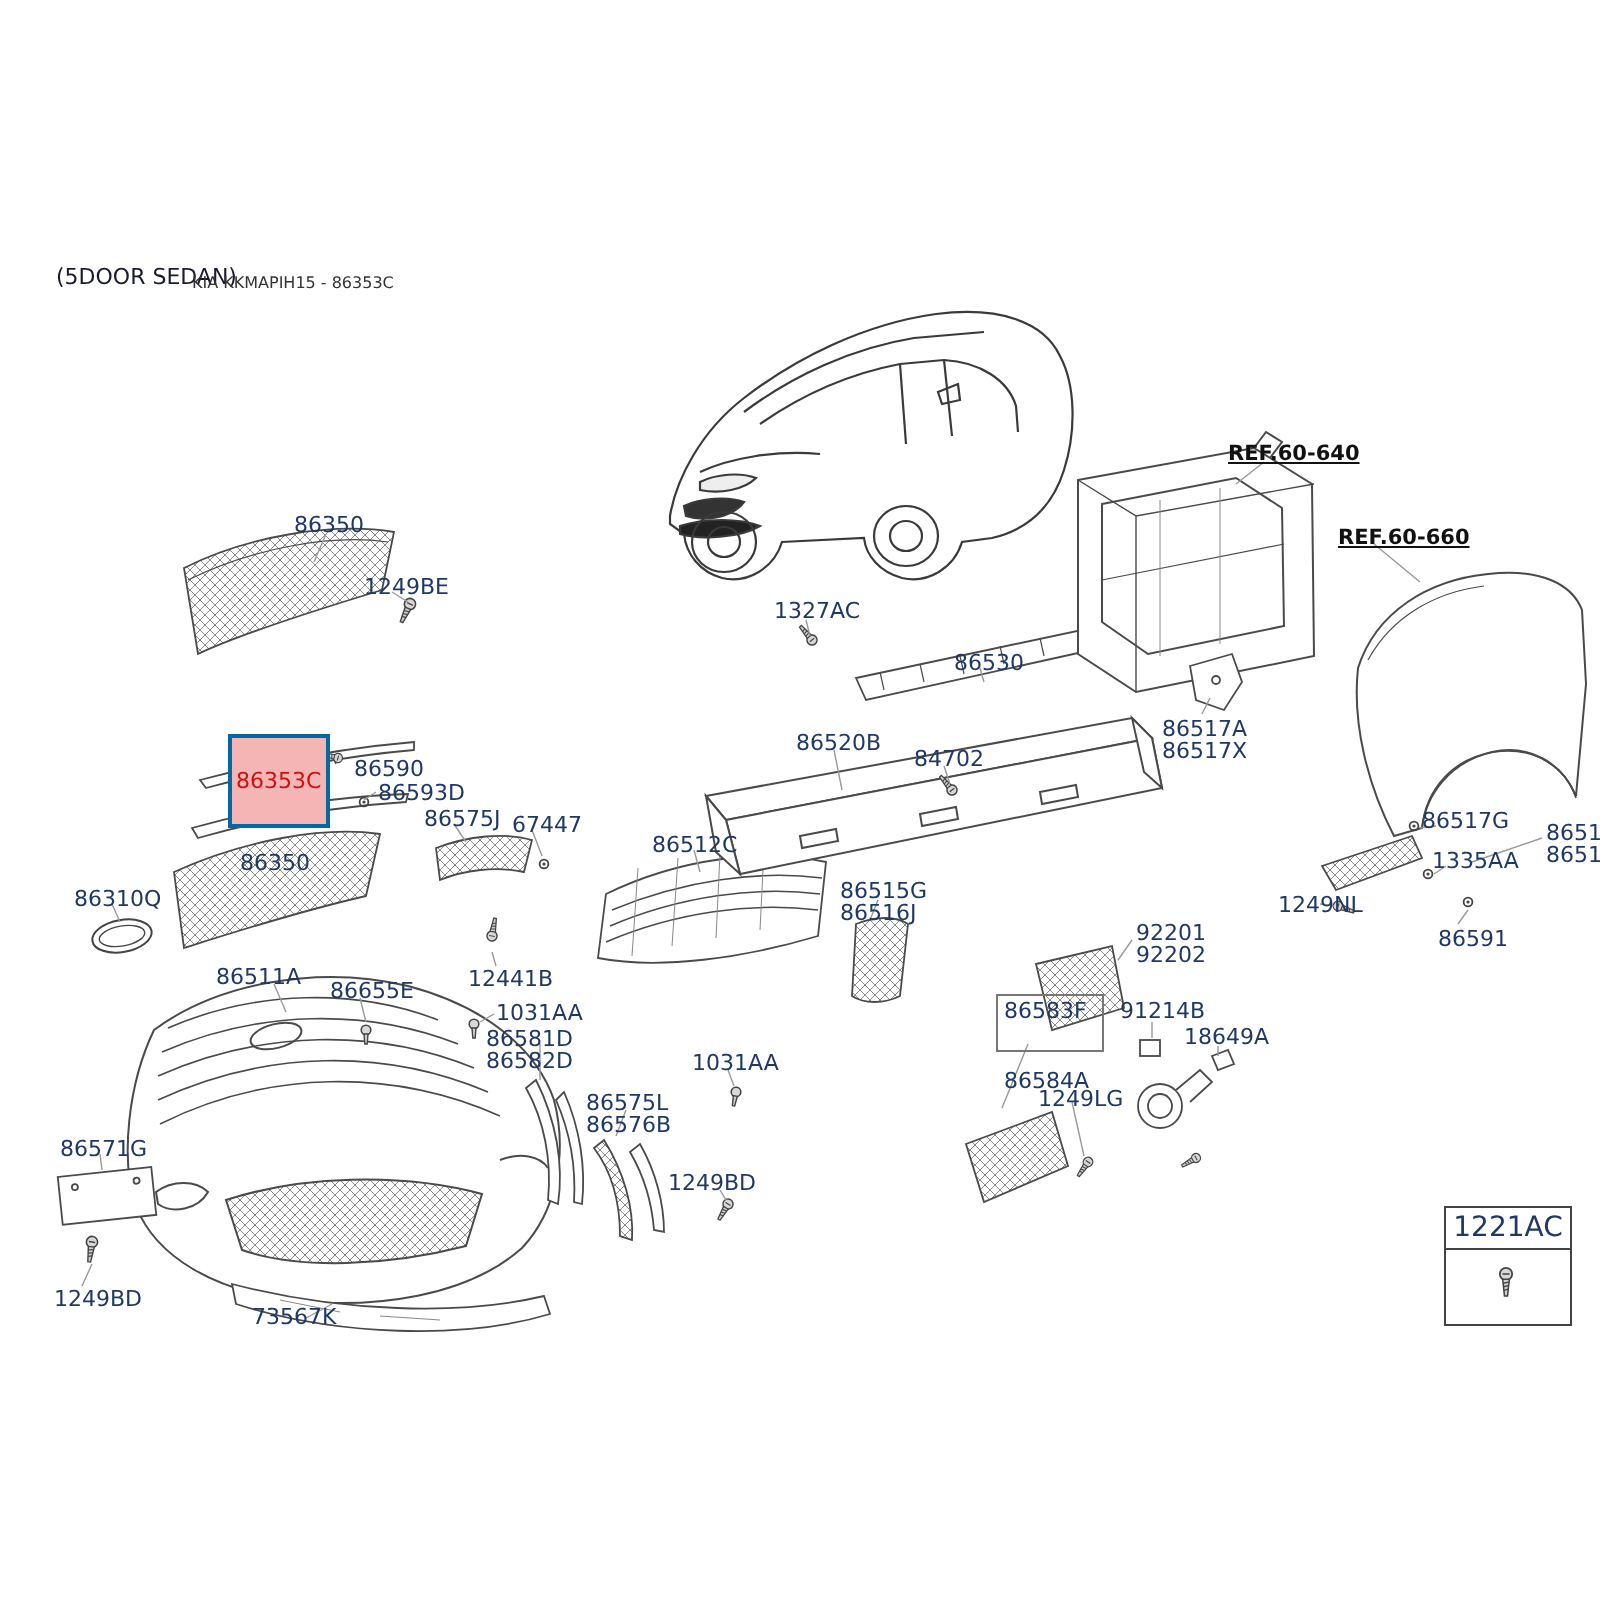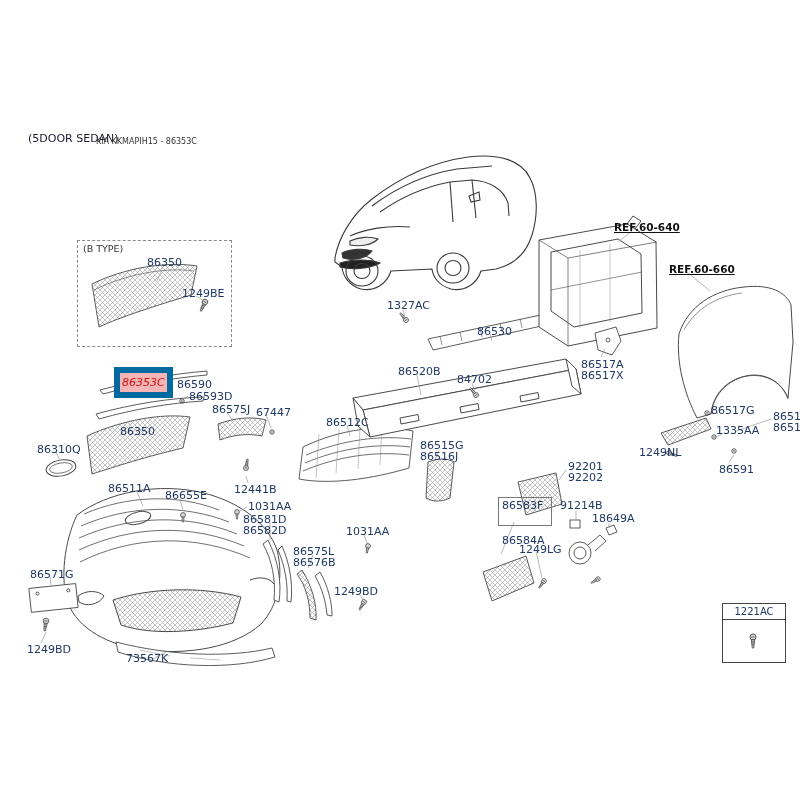--- a/index.html
+++ b/index.html
@@ -3,24 +3,24 @@
 <meta charset="utf-8">
 <style>
   html,body{margin:0;padding:0;}
   body{width:800px;height:800px;background:#ffffff;font-family:"DejaVu Sans","Liberation Sans",sans-serif;position:relative;overflow:hidden;}
   #canvas{position:absolute;inset:0;width:800px;height:800px;margin-left:20px;}
   #art{position:absolute;left:0;top:0;z-index:1;}
   .gbox{position:absolute;border:1px dashed #8a8a8a;z-index:2;background:transparent;}
   .gbox .btitle{position:absolute;left:5px;top:2px;font-size:9.5px;color:#333;white-space:nowrap;}
   .gbox.center .btitle{left:50%;transform:translateX(-50%);}
   .fbox{position:absolute;border:1px solid #444;z-index:2;background:transparent;}
-  .fbox .ftitle{display:block;text-align:center;font-size:10px;color:var(--label-text,#1f3864);border-bottom:1px solid #444;padding:2px 0;cursor:pointer;}
+  .fbox .ftitle{display:block;text-align:center;font-size:14px;color:var(--label-text,#1f3864);border-bottom:1px solid #444;padding:2px 0;cursor:pointer;}
   .subbox{position:absolute;border:1px solid #777;z-index:2;background:transparent;}
   .plbl{position:absolute;font-size:11px;line-height:12px;color:var(--label-text,#1f3864);white-space:nowrap;z-index:3;cursor:pointer;}
-  .plbl.hl{background:var(--highlight-bg,#f5b5b5);color:var(--highlight-text,#cc1111);border:6px solid #0369a1;padding:4px 2px;line-height:11px;font-style:italic;}
+  .plbl.hl{background:var(--highlight-bg,#f5b5b5);color:var(--highlight-text,#cc1111);border:2px solid #0369a1;padding:16px 2px;line-height:11px;}
   .plbl.ref{font-weight:bold;text-decoration:underline;color:#111;font-size:10.5px;}
   .hdr-variant{position:absolute;left:8px;top:132px;font-size:11px;color:#1a1a2e;z-index:3;white-space:nowrap;}
   .hdr-code{position:absolute;left:76px;top:137px;font-size:8px;color:#333;z-index:3;white-space:nowrap;}
 </style>
 </head>
 <body>
 
 <div id="canvas">
 
   <svg id="art" width="800" height="800" viewBox="0 0 800 800">
@@ -234,23 +234,20 @@
       <line x1="556" y1="511" x2="556" y2="519"></line>
       <line x1="589" y1="523" x2="589" y2="528"></line>
       <line x1="494" y1="522" x2="481" y2="554"></line>
       <line x1="516" y1="551" x2="522" y2="578"></line>
     </g>
   </svg>
 
   <div class="hdr-variant">(5DOOR SEDAN)</div>
   <div class="hdr-code">KIA KKMAPIH15 - 86353C</div>
 
-  <div class="gbox" style="left:57px;top:240px;width:153px;height:105px">
-    <span class="btitle">(B TYPE)</span>
-  </div>
   <div class="subbox" style="left:478px;top:497px;width:52px;height:27px"></div>
   <div class="fbox" style="left:702px;top:603px;width:62px;height:58px">
     <span class="ftitle">1221AC</span>
   </div>
 
   <div class="plbl" style="left:127px;top:257px">86350</div>
   <div class="plbl" style="left:162px;top:288px">1249BE</div>
   <div class="plbl" style="left:157px;top:379px">86590</div>
   <div class="plbl hl" style="left:94px;top:367px">86353C</div>
   <div class="plbl" style="left:169px;top:391px">86593D</div>

